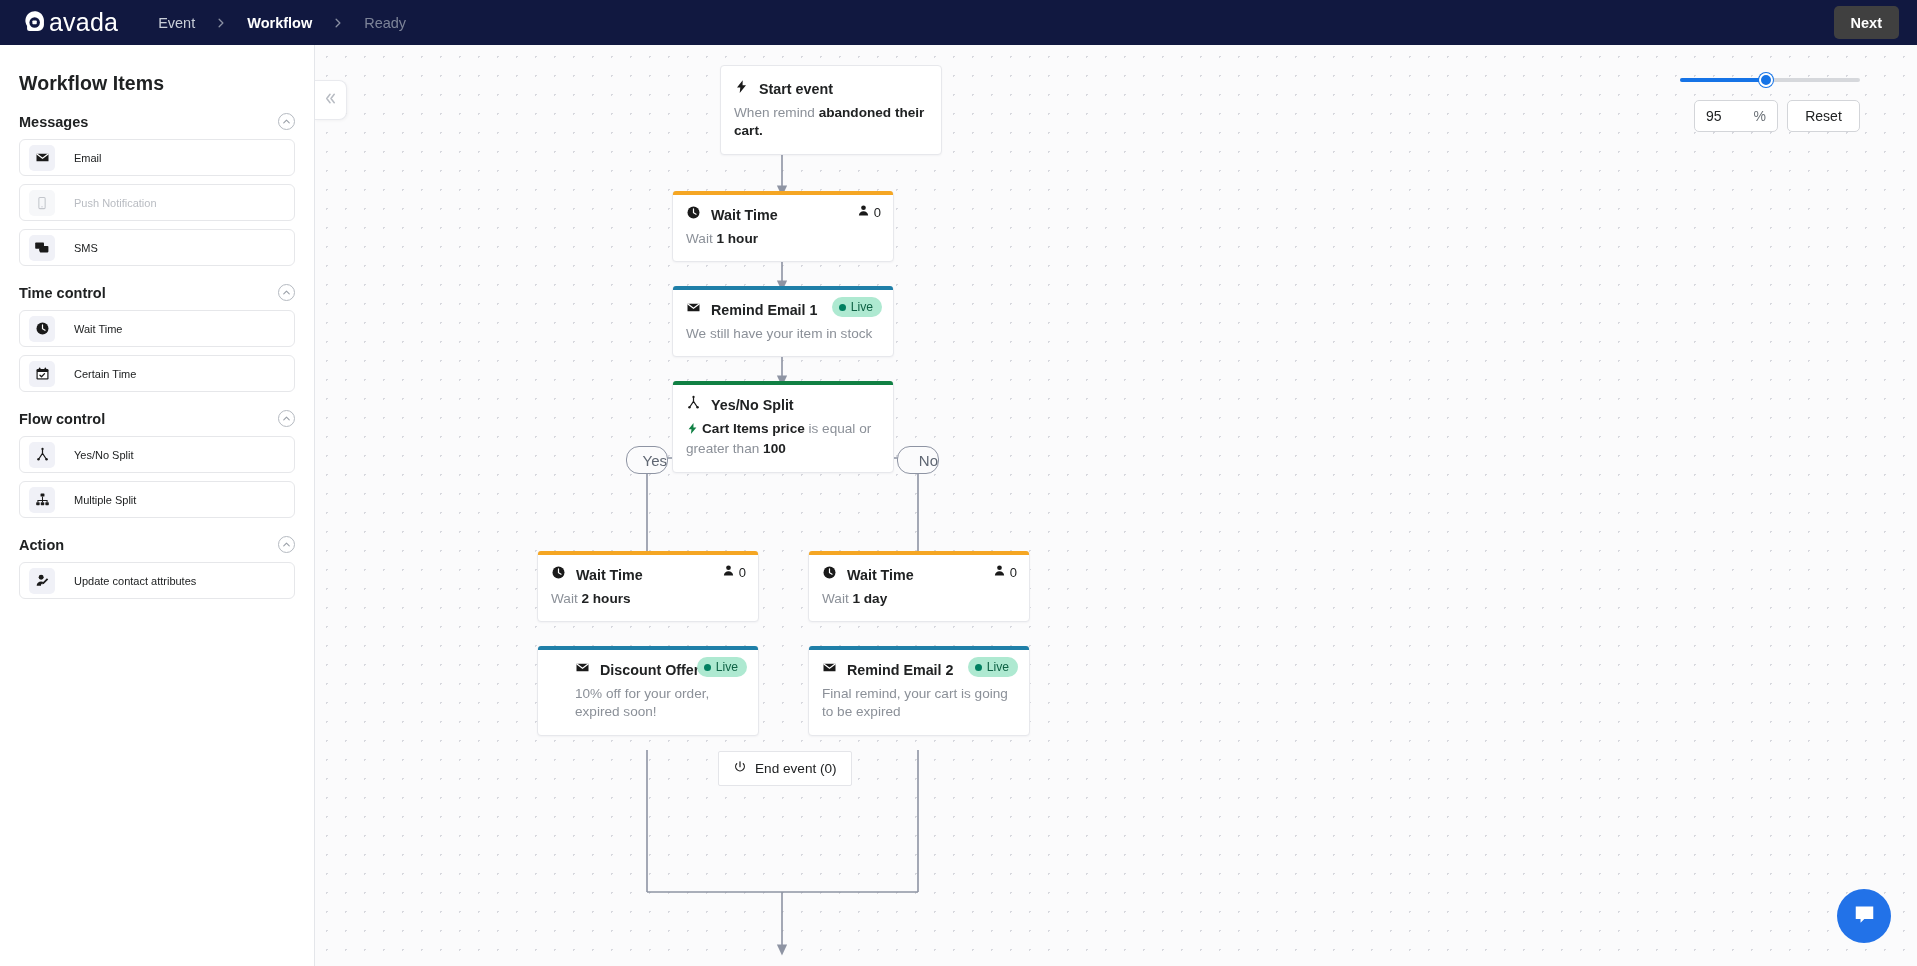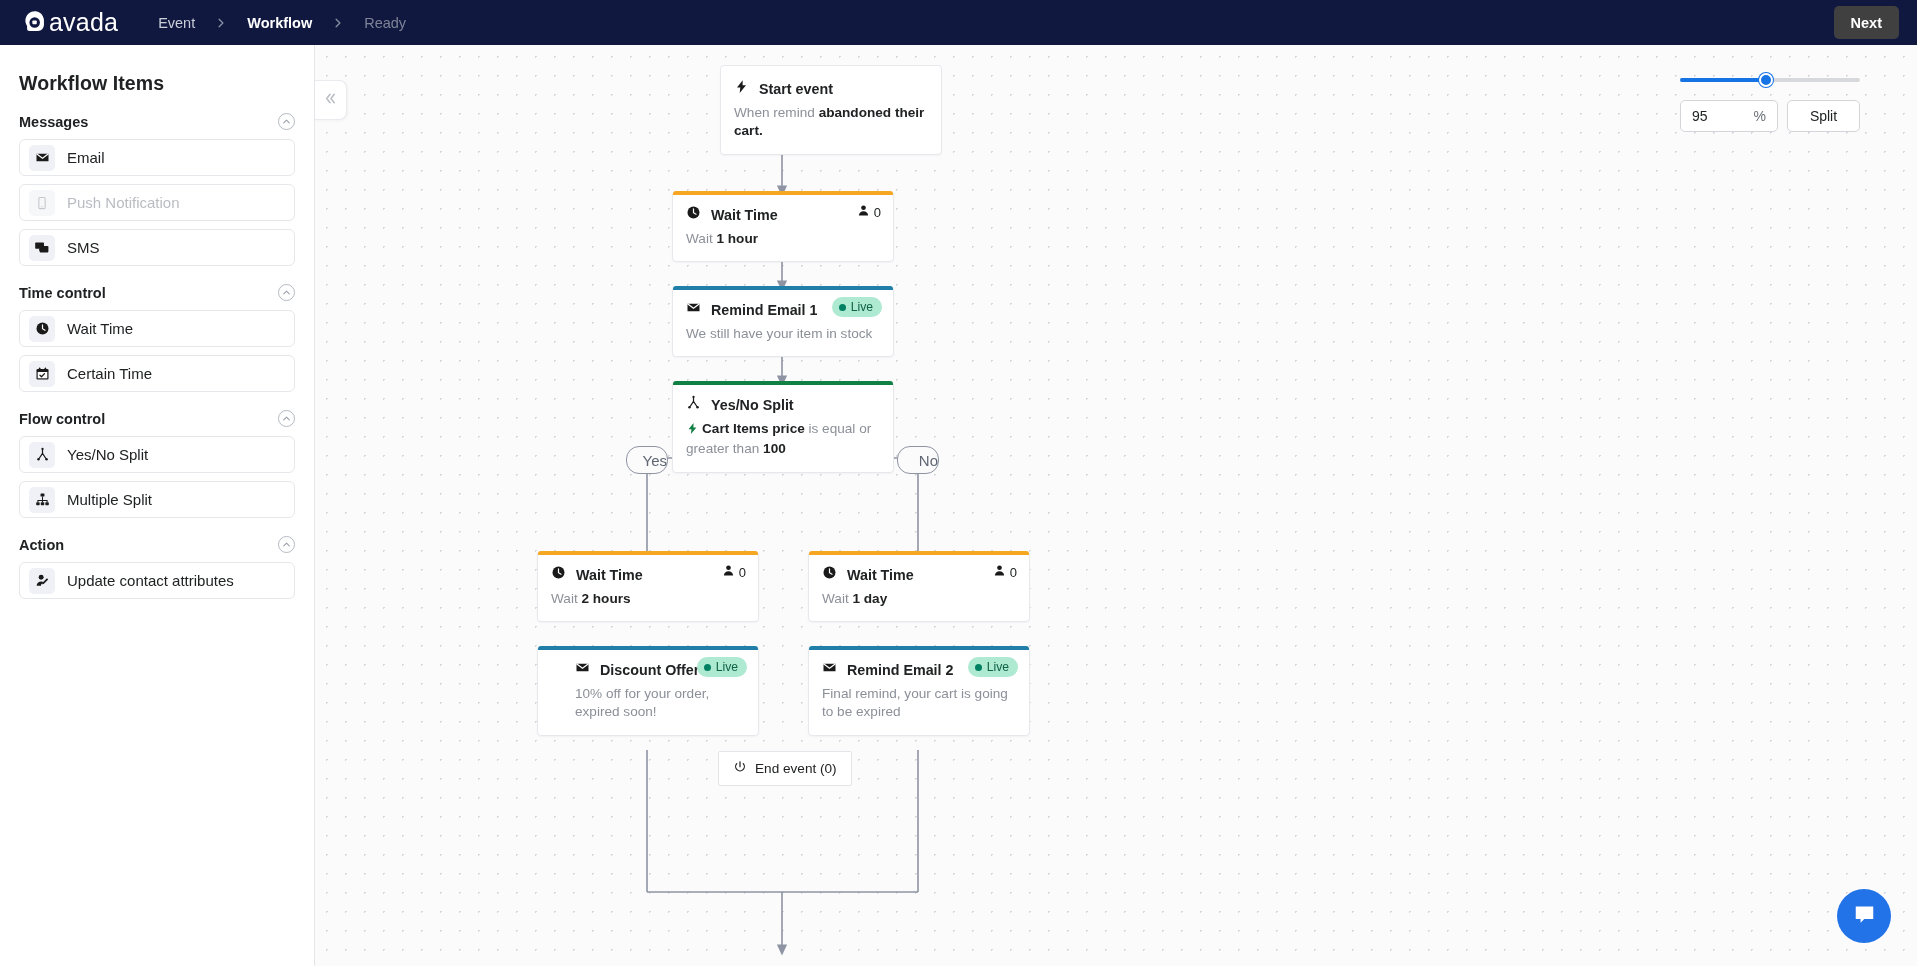--- a/index.html
+++ b/index.html
@@ -70,21 +70,21 @@
     cursor: grab;
   }
   .sb-item.disabled { cursor: default; }
   .sb-ico {
     width: 26px; height: 26px; border-radius: 5px;
     background: #f0f1f7;
     display: flex; align-items: center; justify-content: center;
     flex: none;
   }
   .sb-item.disabled .sb-ico { background: #f6f7f9; }
-  .sb-label { font-size: 15px; color: #202223; }
+  .sb-label { font-size: 11px; color: #202223; margin-left: 7px; }
   .sb-item.disabled .sb-label { color: #b9bcc2; }
 
   
   .canvas {
     position: absolute; top: 45px; left: 315px;
     width: 1602px; height: 921px;
     background-color: #fbfbfc;
     background-image: radial-gradient(#d7d8de 1px, transparent 1px);
     background-size: 19px 19px;
     background-position: 2px 2px;
@@ -113,21 +113,21 @@
     position:absolute; top: 8px; left:0; width: 48%; height: 4px;
     background: #1573e6; border-radius: 2px;
   }
   .zoom-thumb {
     position:absolute; top: 3px; left: 48%;
     width: 14px; height: 14px; margin-left: -7px;
     background: #1573e6; border: 2px solid #ffffff;
     border-radius: 50%; cursor: grab;
     box-shadow: 0 0 0 1px #1573e6;
   }
-  .zoom-row { display: flex; gap: 9px; margin-top: 10px; }
+  .zoom-row { display: flex; gap: 9px; margin-top: 10px; margin-left: 14px; }
   .zoom-input {
     flex: 1; height: 32px;
     border: 1px solid #d3d5d9; border-radius: 5px;
     background: #fff; display: flex; align-items: center;
     justify-content: space-between; padding: 0 11px;
     font-size: 14px; color: #202223;
   }
   .zoom-pct { color: #6b7177; }
   .zoom-reset {
     width: 73px; height: 32px;
@@ -375,21 +375,21 @@
     <div class="zoom-slider">
       <div class="zoom-track"></div>
       <div class="zoom-fill"></div>
       <div class="zoom-thumb"></div>
     </div>
     <div class="zoom-row">
       <div class="zoom-input">
         <span>95</span>
         <span class="zoom-pct">%</span>
       </div>
-      <button class="zoom-reset">Split</button>
+      <button class="zoom-reset">Reset</button>
     </div>
   </div>
 
   <svg class="wires" viewBox="0 0 1602 921" preserveAspectRatio="none">
     <defs>
       <marker id="arr" markerWidth="7" markerHeight="7" refX="3.5" refY="3.2" orient="auto">
         <path d="M0 0 L7 3.2 L0 6.4 z" fill="#8e94a3"></path>
       </marker>
     </defs>
     <g stroke="#8e94a3" stroke-width="1.6" fill="none">

